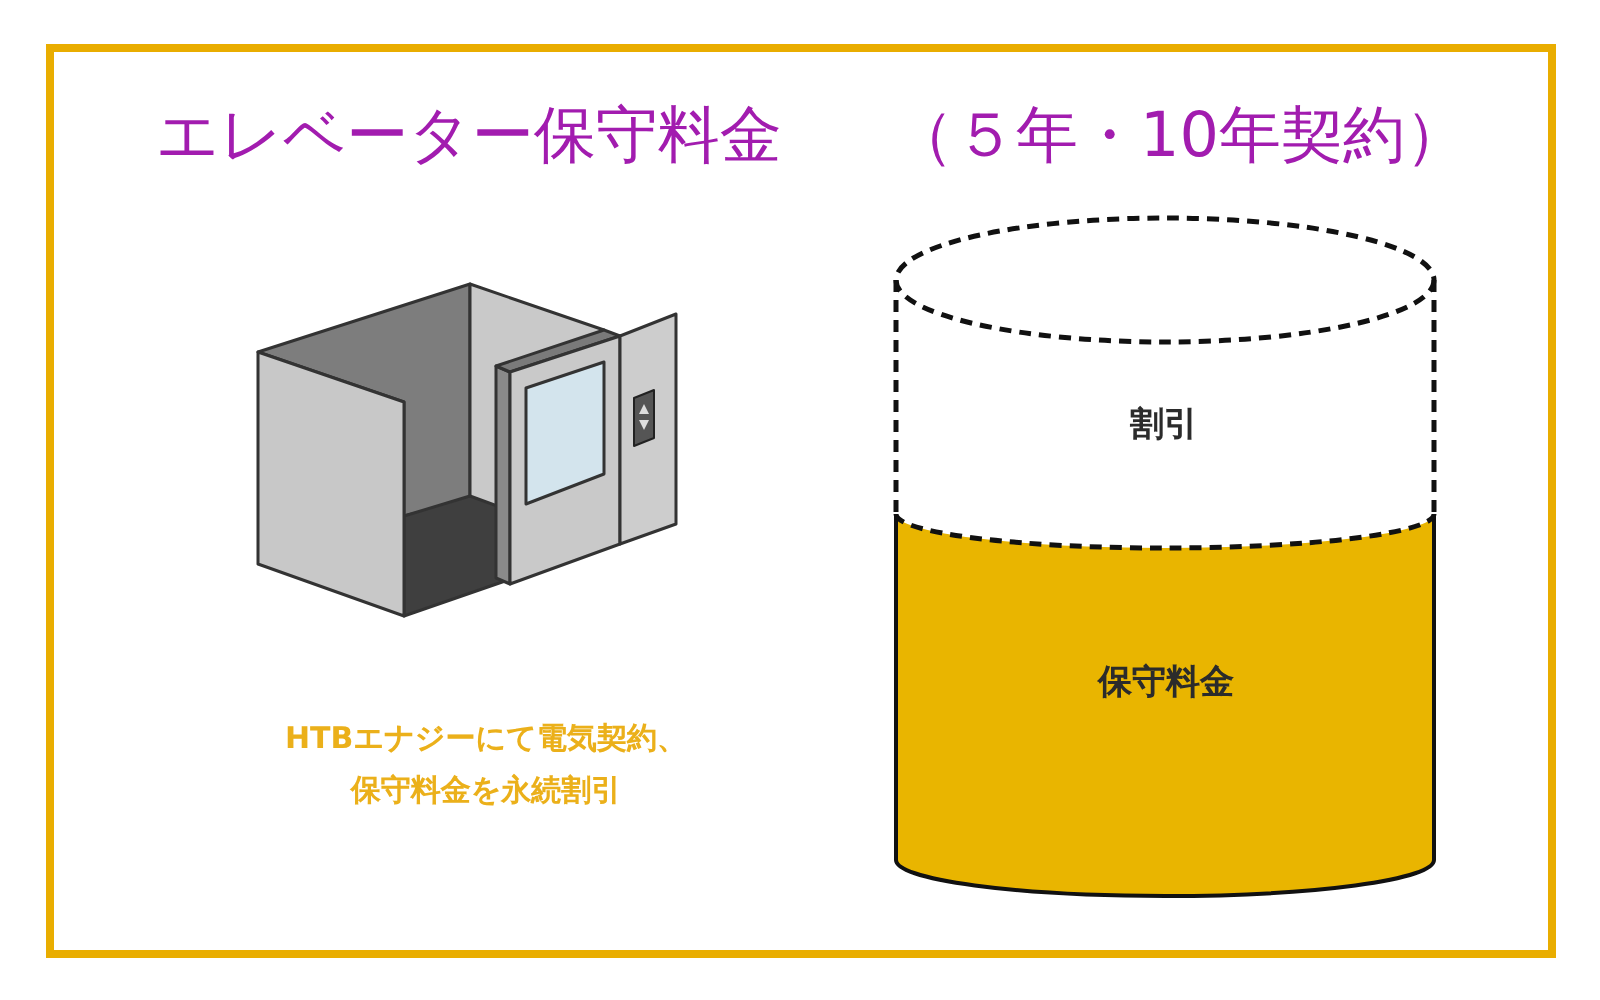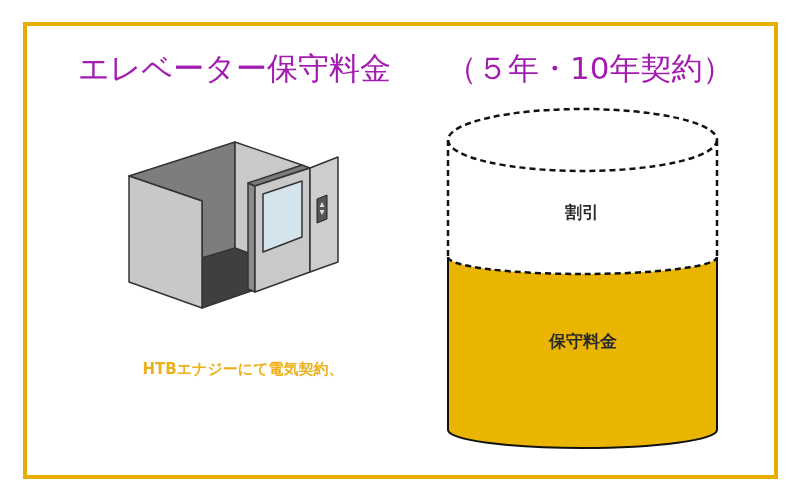--- a/index.html
+++ b/index.html
@@ -70,13 +70,14 @@
 
     <ellipse cx="582.5" cy="140" rx="134.5" ry="31" fill="none" stroke="#111" stroke-width="2.5" stroke-dasharray="6,4"></ellipse>
   </g>
 </svg>
 
 <div class="cyl-label" style="left:582px; top:212px;text-align:right;">割引</div>
 <div class="cyl-label" style="left:583px; top:341px;">保守料金</div>
 
 <div class="caption">
   <div>HTBエナジーにて電気契約、</div>
+  <div>保守料金を永続割引</div>
 </div>
 
 </body></html>

